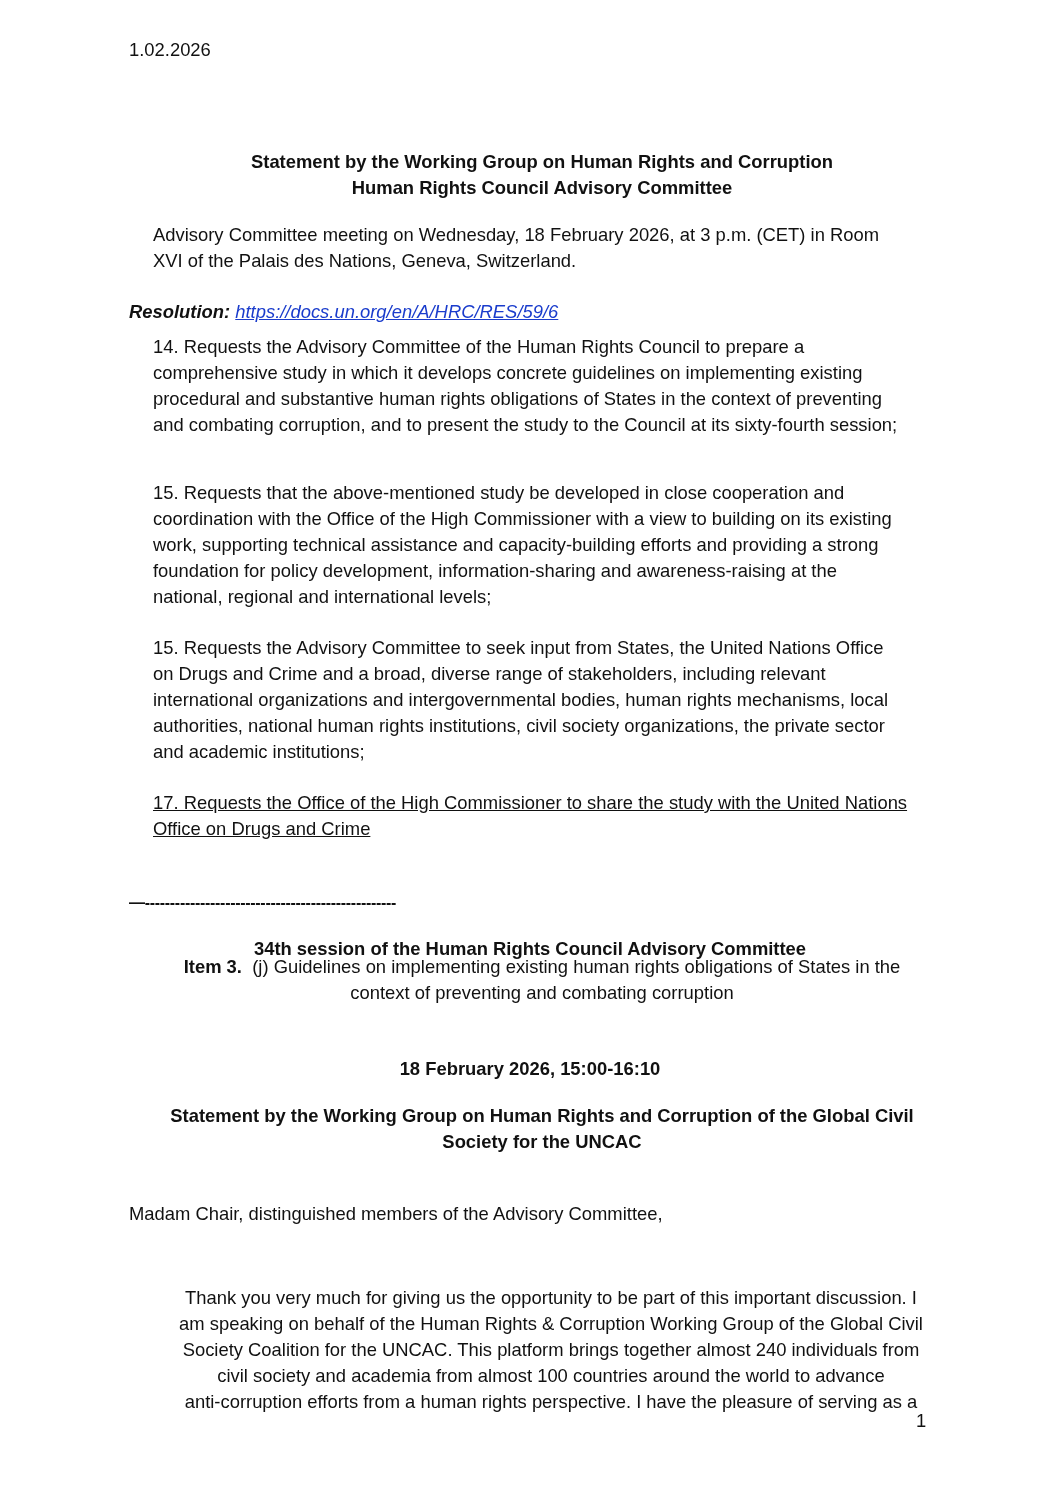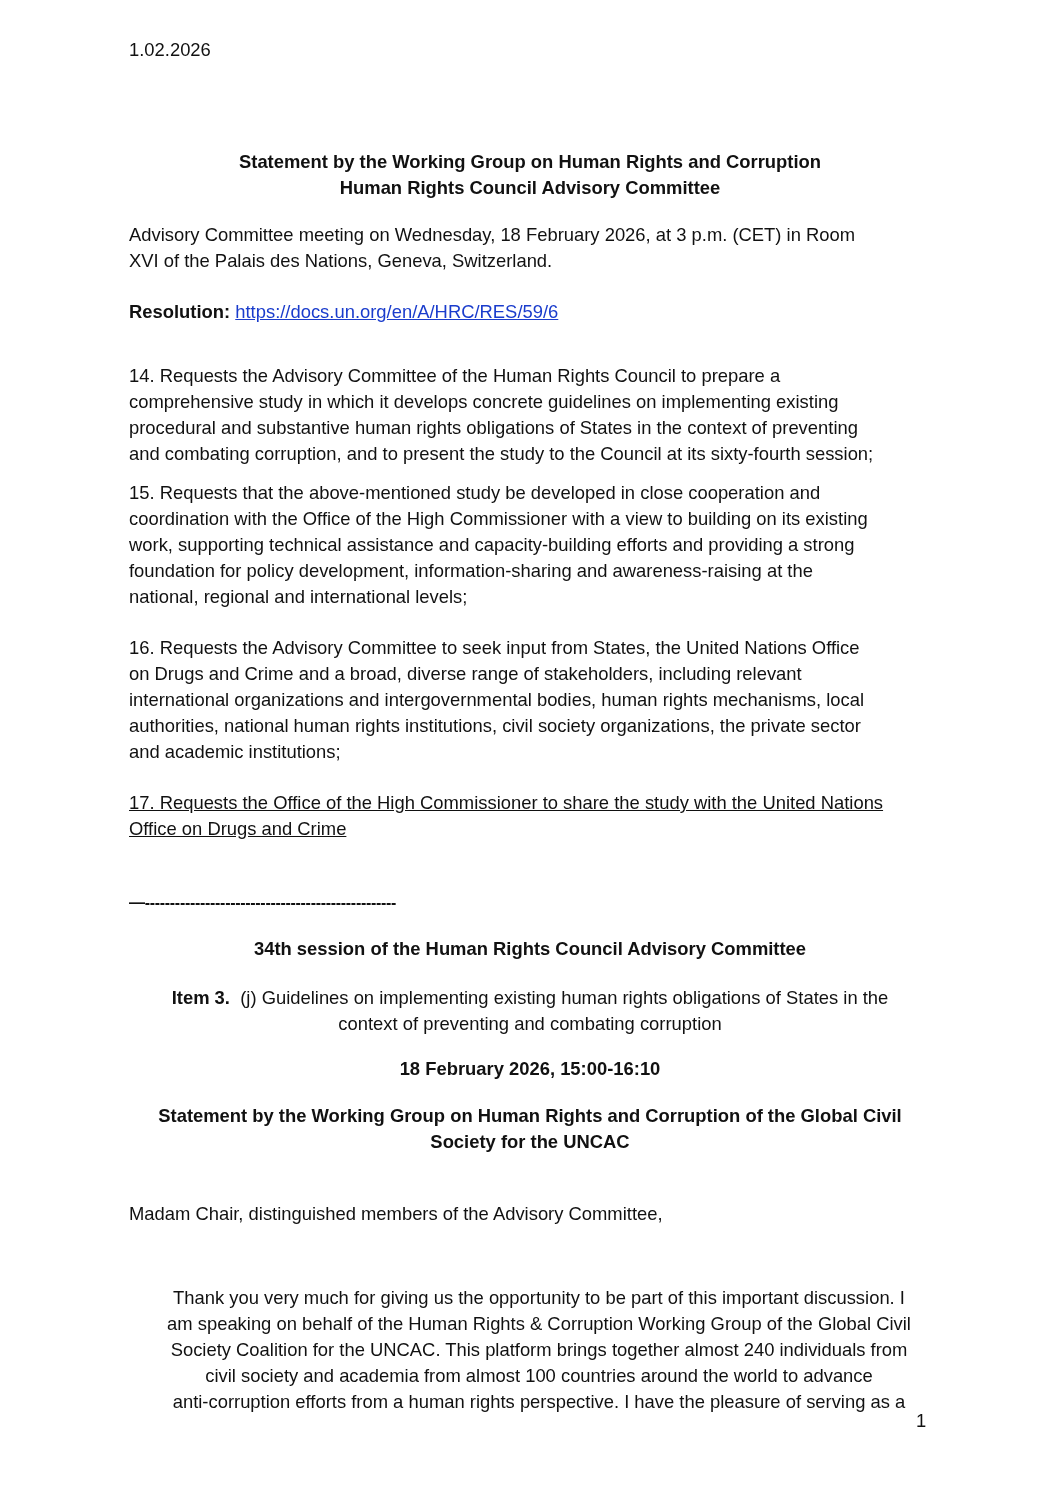--- a/index.html
+++ b/index.html
@@ -43,20 +43,21 @@
     }
     .bold { font-weight: bold; }
     .para {
       left: 129px;
       width: 820px;
       white-space: normal;
     }
     .line {
       display: block;
       white-space: nowrap;
+      margin-left: 24px;
     }
     a.link {
       color: #1a3ccc;
       text-decoration: underline;
     }
     .page-number {
       position: absolute;
       left: 916px;
       top: 1408px;
       font-size: 18.4px;
@@ -73,58 +74,58 @@
   <div class="abs center bold" style="top:149px;">
     <span class="line">Statement by the Working Group on Human Rights and Corruption</span>
     <span class="line">Human Rights Council Advisory Committee</span>
   </div>
 
   <div class="abs para" style="top:222px;">
     <span class="line">Advisory Committee meeting on Wednesday, 18 February 2026, at 3 p.m. (CET) in Room</span>
     <span class="line">XVI of the Palais des Nations, Geneva, Switzerland.</span>
   </div>
 
-  <div class="abs para" style="top:299px;">
+  <div class="abs para" style="top:299px;font-style:italic;">
     <span class="bold">Resolution:</span>
     <a class="link" style="color: rgb(26, 60, 204);">https://docs.un.org/en/A/HRC/RES/59/6</a>
   </div>
 
-  <div class="abs para" style="top:363px;">
+  <div class="abs para" style="top:334px;">
     <span class="line">14. Requests the Advisory Committee of the Human Rights Council to prepare a</span>
     <span class="line">comprehensive study in which it develops concrete guidelines on implementing existing</span>
     <span class="line">procedural and substantive human rights obligations of States in the context of preventing</span>
     <span class="line">and combating corruption, and to present the study to the Council at its sixty-fourth session;</span>
   </div>
 
   <div class="abs para" style="top:480px;">
     <span class="line">15. Requests that the above-mentioned study be developed in close cooperation and</span>
     <span class="line">coordination with the Office of the High Commissioner with a view to building on its existing</span>
     <span class="line">work, supporting technical assistance and capacity-building efforts and providing a strong</span>
     <span class="line">foundation for policy development, information-sharing and awareness-raising at the</span>
     <span class="line">national, regional and international levels;</span>
   </div>
 
   <div class="abs para" style="top:635px;">
-    <span class="line">16. Requests the Advisory Committee to seek input from States, the United Nations Office</span>
+    <span class="line">15. Requests the Advisory Committee to seek input from States, the United Nations Office</span>
     <span class="line">on Drugs and Crime and a broad, diverse range of stakeholders, including relevant</span>
     <span class="line">international organizations and intergovernmental bodies, human rights mechanisms, local</span>
     <span class="line">authorities, national human rights institutions, civil society organizations, the private sector</span>
     <span class="line">and academic institutions;</span>
   </div>
 
   <div class="abs para" style="top:790px;text-decoration:underline;">
     <span class="line">17. Requests the Office of the High Commissioner to share the study with the United Nations</span>
     <span class="line">Office on Drugs and Crime</span>
   </div>
 
   <div class="abs bold" style="left:129px; top:890px; font-size:16px; letter-spacing:-0.3px;">—--------------------------------------------------</div>
 
   <div class="abs center bold" style="top:936px;">34th session of the Human Rights Council Advisory Committee</div>
 
-  <div class="abs center" style="top:985px;">
+  <div class="abs center" style="top:954px;">
     <span class="line">
       <span class="bold">Item 3.</span>&nbsp;
       <span>(j) Guidelines on implementing existing human rights obligations of States in the</span>
     </span>
     <span class="line">context of preventing and combating corruption</span>
   </div>
 
   <div class="abs center bold" style="top:1056px;">18 February 2026, 15:00-16:10</div>
 
   <div class="abs center bold" style="top:1103px;">

